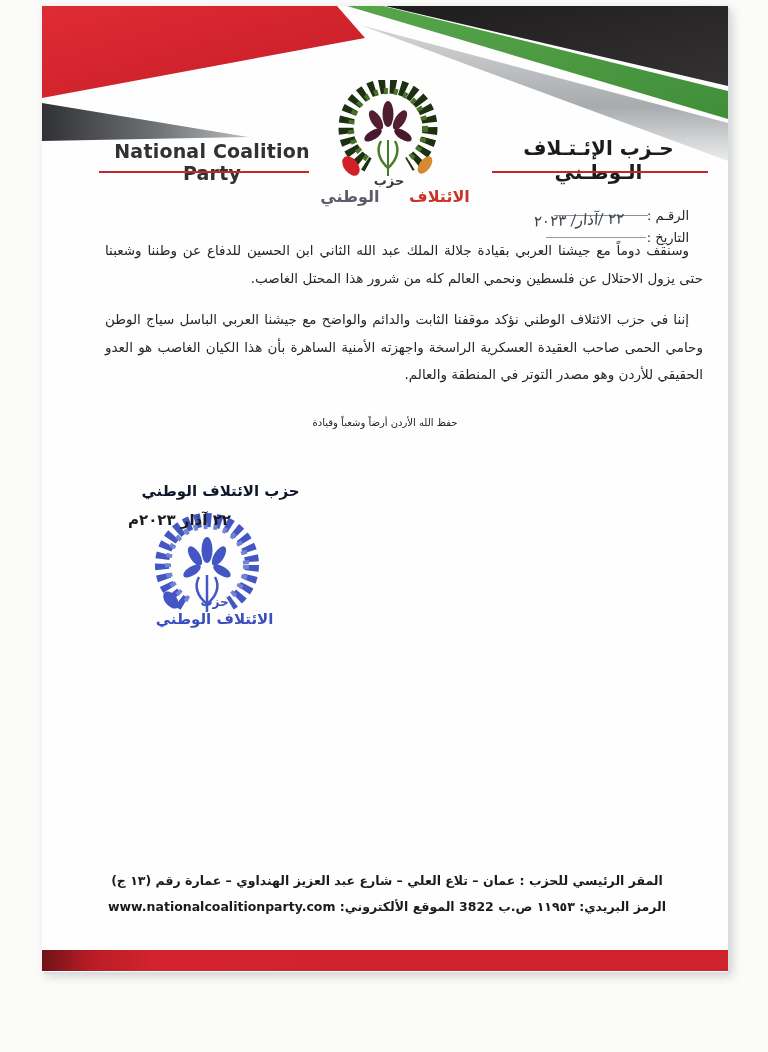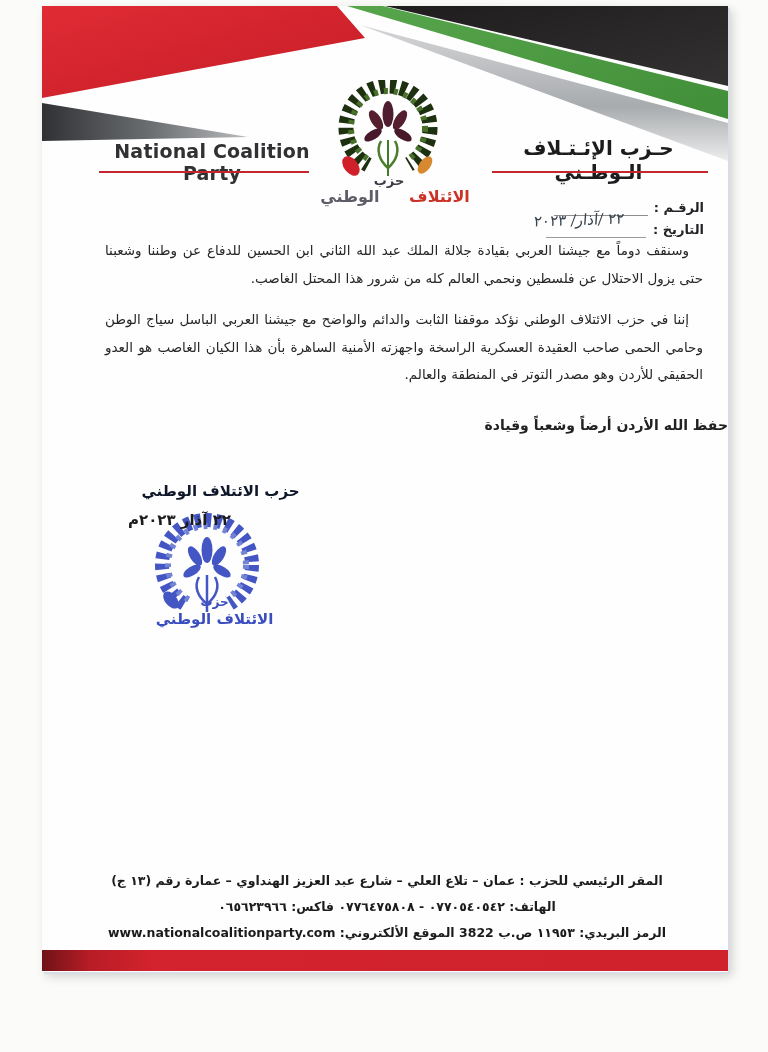--- a/index.html
+++ b/index.html
@@ -24,32 +24,32 @@
     font-weight:bold;font-size:20px;color:#1c1c1e;}
   .rule-ar{position:absolute;right:20px;top:165px;width:216px;height:2px;background:#c4262d;}
   
   .logo-svg{position:absolute;left:276px;top:74px;width:140px;height:100px;}
   .logo-text{position:absolute;left:262px;top:168px;width:170px;text-align:center;direction:rtl;line-height:1.1;}
   .logo-hizb{font-size:13px;font-weight:bold;color:#3c3c44;display:block;}
   .logo-name{font-size:16px;font-weight:bold;}
   .logo-name .red{color:#cd3226;margin-left:24px;}
   .logo-name .dark{color:#5d5d68;margin-left:12px;}
   
-  .meta-label{position:absolute;right:24px;direction:rtl;font-size:13px;font-weight:bold;color:#242428;}
+  .meta-label{position:absolute;right:39px;direction:rtl;font-size:13px;font-weight:normal;color:#242428;margin-top:8px;}
   .num-line{position:absolute;right:80px;top:209px;width:94px;height:1px;background:#8d8d8d;}
   .date-line{position:absolute;right:82px;top:231px;width:100px;height:1px;background:#9a9a9a;}
   .date-hand{position:absolute;right:84px;top:205px;width:130px;direction:rtl;text-align:center;
     font-size:15px;color:#38424d;transform:rotate(-2deg) skewX(-6deg);letter-spacing:1px;}
   
   .body-text{position:absolute;left:63px;right:25px;top:231px;direction:rtl;text-align:justify;
     font-size:13.5px;line-height:27.5px;color:#262626;}
   .body-text p{margin:0;text-indent:14px;}
   .body-text p + p{margin-top:14px;}
-  .blessing{position:absolute;left:0;right:0;top:411px;text-align:right;direction:rtl;
-    font-size:14px;font-weight:bold;color:#222;}
+  .blessing{position:absolute;left:0;right:0;top:411px;text-align:center;direction:rtl;
+    font-size:10px;font-weight:normal;color:#222;}
   .sig-party{position:absolute;left:96px;top:476px;width:165px;text-align:center;direction:rtl;
     font-size:15px;font-weight:bold;color:#0f172a;}
   .sig-date{position:absolute;left:86px;top:505px;width:135px;text-align:left;direction:rtl;
     font-size:15px;font-weight:bold;color:#1b1b1d;z-index:6;}
   
   .stamp-svg{position:absolute;left:85px;top:484px;width:160px;height:150px;opacity:.95;z-index:3;}
   .stamp-text{position:absolute;left:80px;top:590px;width:185px;text-align:center;direction:rtl;
     color:#3b4ec0;line-height:1.15;z-index:3;}
   .stamp-hizb{display:block;font-size:12px;font-weight:bold;}
   .stamp-name{font-size:15px;font-weight:bold;}
@@ -153,18 +153,17 @@
     <ellipse cx="95" cy="81" rx="4.5" ry="10" fill="#3b4ec0" transform="rotate(-58 95 81)"></ellipse>
     <ellipse cx="44" cy="110" rx="6" ry="10" fill="#3b4ec0" transform="rotate(-40 44 110)"></ellipse>
   </svg>
   <div class="stamp-text">
     <span class="stamp-hizb">حزب</span>
     <span class="stamp-name">الائتلاف الوطني</span>
   </div>
 
   <div class="footer">
     <div>المقر الرئيسي للحزب : عمان – تلاع العلي – شارع عبد العزيز الهنداوي – عمارة رقم (١٣ ج)</div>
-    <div>الهاتف: ٠٧٧٠٥٤٠٥٤٢ - ٠٧٧٦٤٧٥٨٠٨ فاكس: ٠٦٥٦٢٣٩٦٦</div>
     <div>الرمز البريدي: ١١٩٥٣ ص.ب 3822 الموقع الألكتروني: www.nationalcoalitionparty.com</div>
   </div>
 
   <div class="red-band"></div>
 </div>
 
 </body></html>

